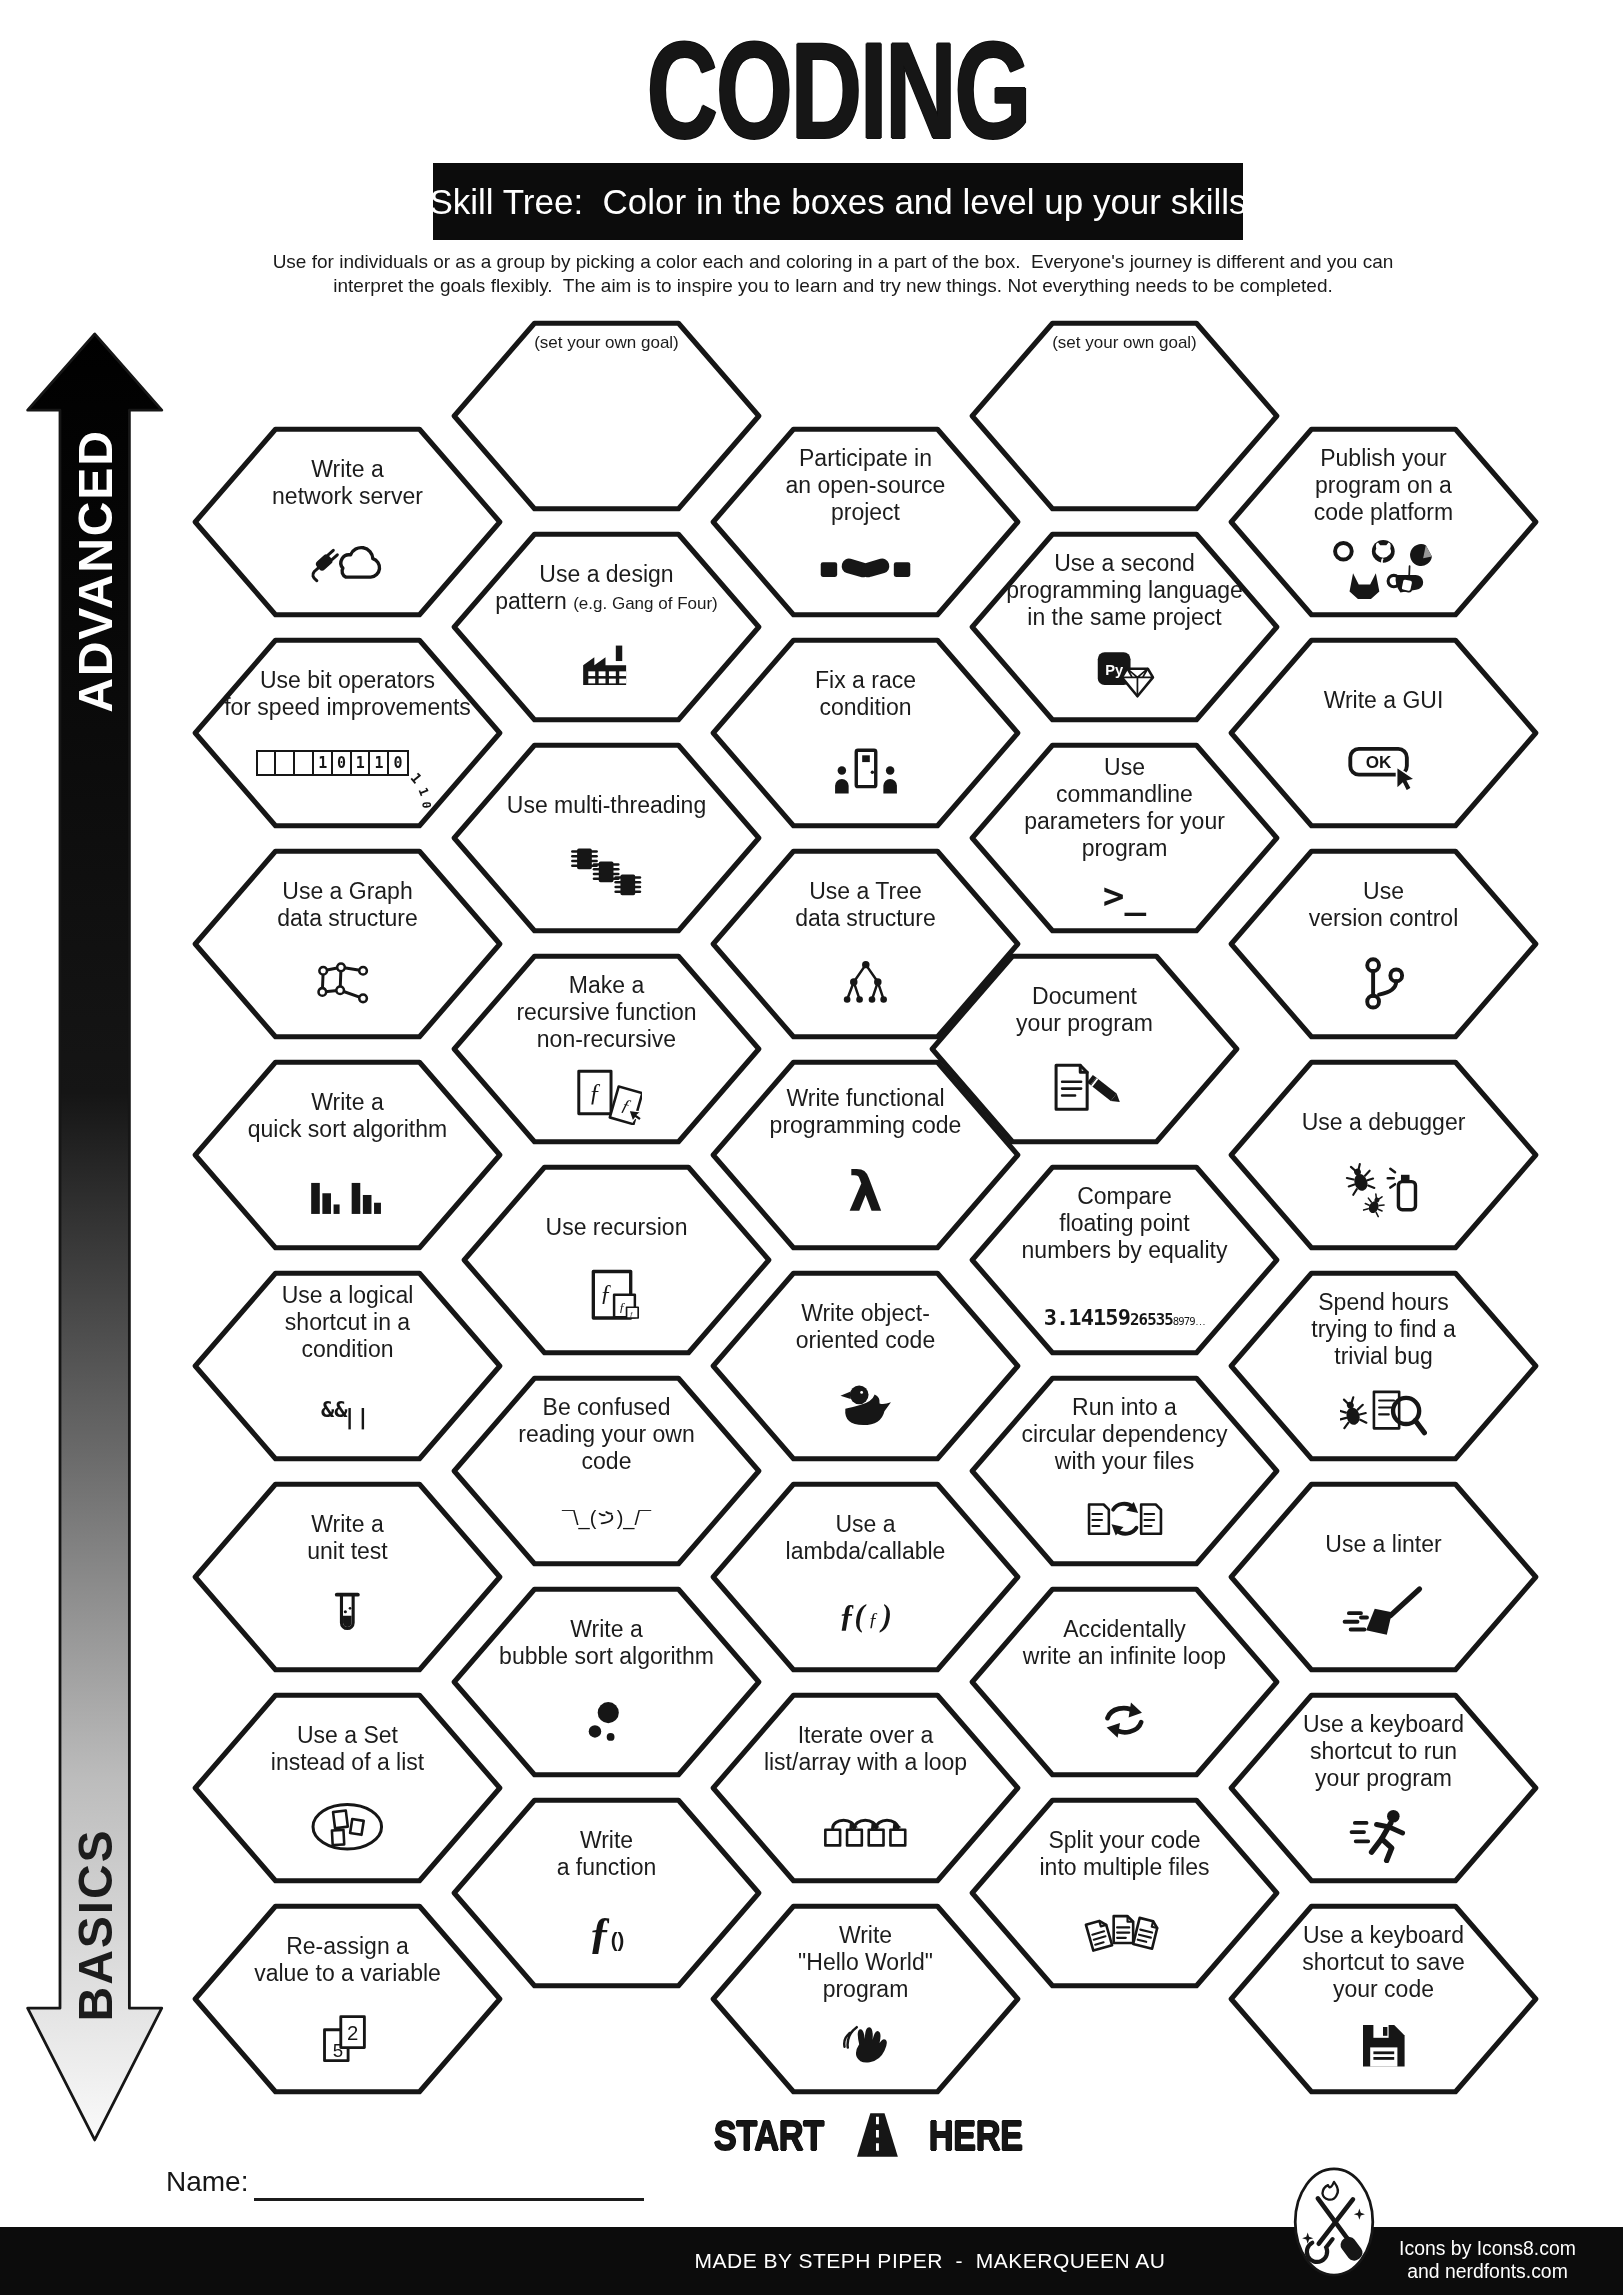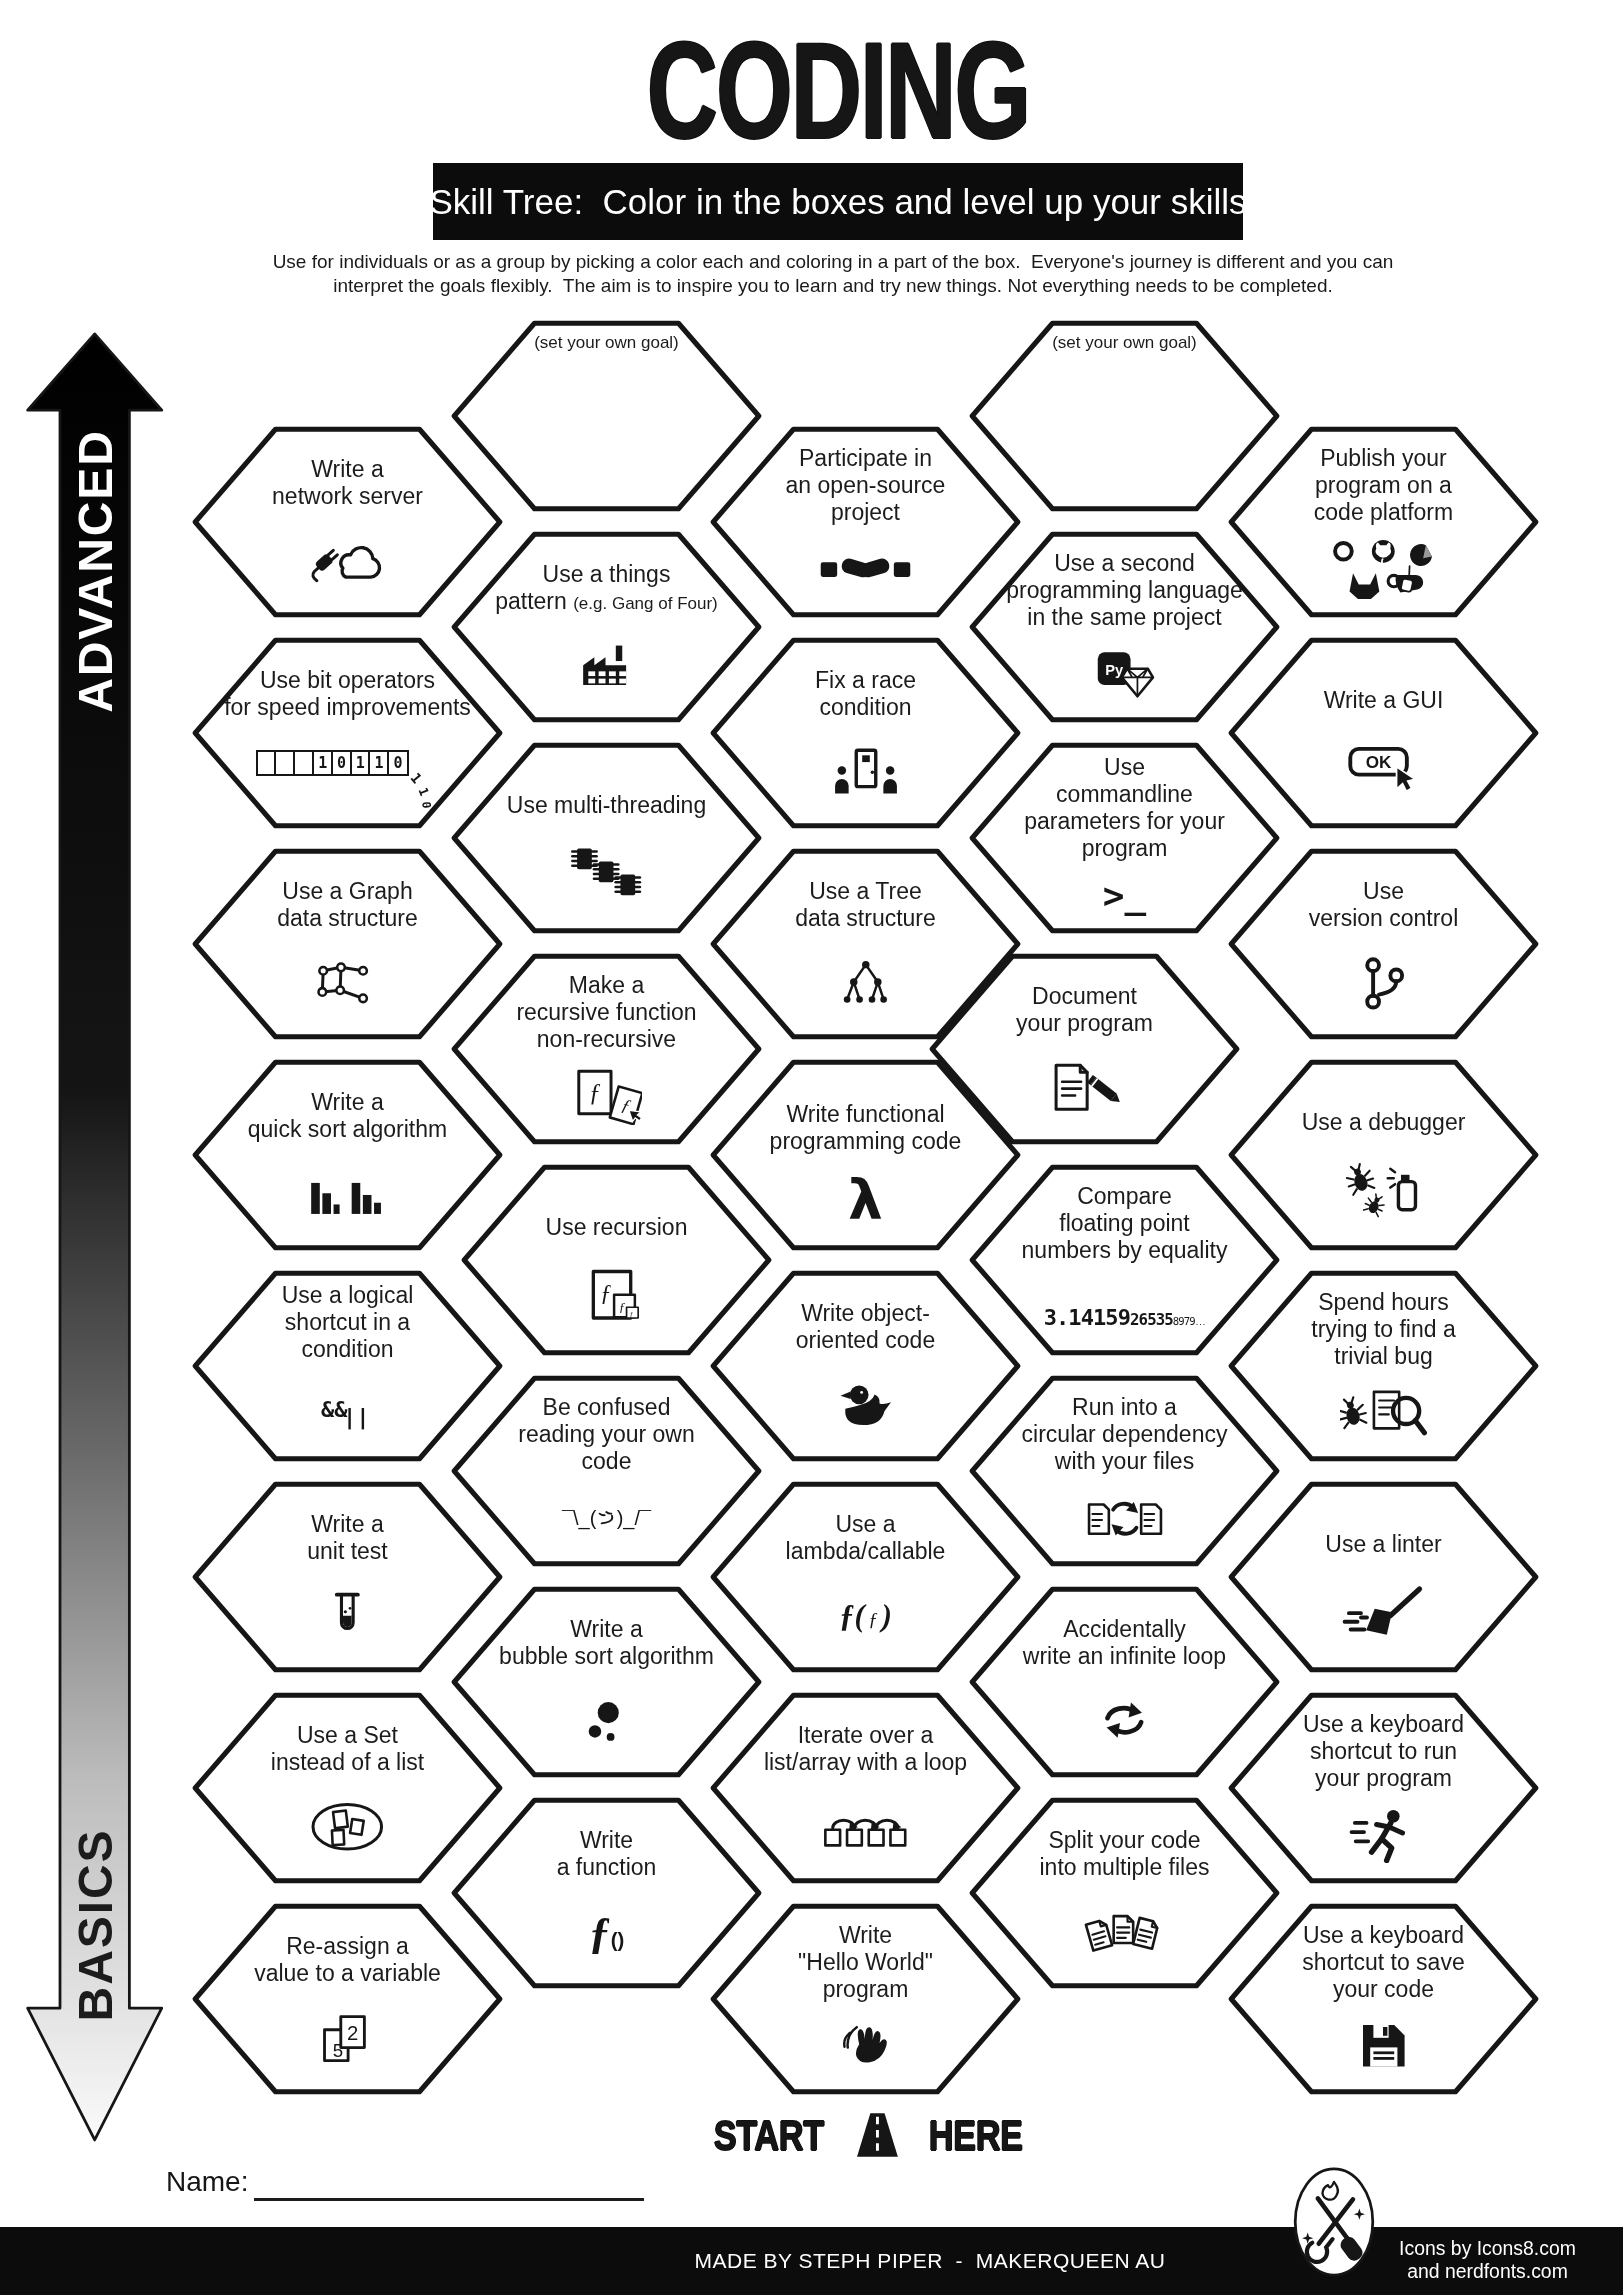--- a/index.html
+++ b/index.html
@@ -184,21 +184,21 @@
           </svg>
         </div>
       </div>
     </div>
     <div class="hex" style="left: 450px; top: 531px;">
       <svg class="hexsvg" viewBox="0 0 676 416">
     <polygon points="8,208 182,7 494,7 668,208 494,409 182,409" fill="#fff" stroke="#161616" stroke-width="11" stroke-linejoin="round"></polygon>
       </svg>
       <div class="hex-content">
         <div class="hex-label" style="margin-top:24px">
-          <span class="ln">Use a things</span>
+          <span class="ln">Use a design</span>
           <span class="ln">pattern <span class="sm">(e.g. Gang of Four)</span></span>
         </div>
         <div class="hex-icon">
           <svg viewBox="0 0 135 110" width="58">
             <rect x="88" y="6" width="15" height="36" fill="#161616"></rect>
             <path d="M12,98 V52 l26,-19 v19 l26,-19 v19 h48 v46 z" fill="#161616"></path>
             <g fill="#fff">
               <rect x="24" y="66" width="16" height="11"></rect>
               <rect x="48" y="66" width="16" height="11"></rect>
               <rect x="72" y="66" width="16" height="11"></rect>
@@ -493,21 +493,21 @@
             <rect x="158" y="76" width="16" height="26"></rect>
           </svg>
         </div>
       </div>
     </div>
     <div class="hex" style="left: 709px; top: 1059px;">
       <svg class="hexsvg" viewBox="0 0 676 416">
     <polygon points="8,208 182,7 494,7 668,208 494,409 182,409" fill="#fff" stroke="#161616" stroke-width="11" stroke-linejoin="round"></polygon>
       </svg>
       <div class="hex-content">
-        <div class="hex-label" style="margin-top:36px">
+        <div class="hex-label" style="margin-top:20px">
           <span class="ln">Write functional</span>
           <span class="ln">programming code</span>
         </div>
         <div class="hex-icon">
           <span class="lam">λ</span>
         </div>
       </div>
     </div>
     <div class="hex" style="left: 1227px; top: 1059px; text-decoration: underline;">
       <svg class="hexsvg" viewBox="0 0 676 416">

